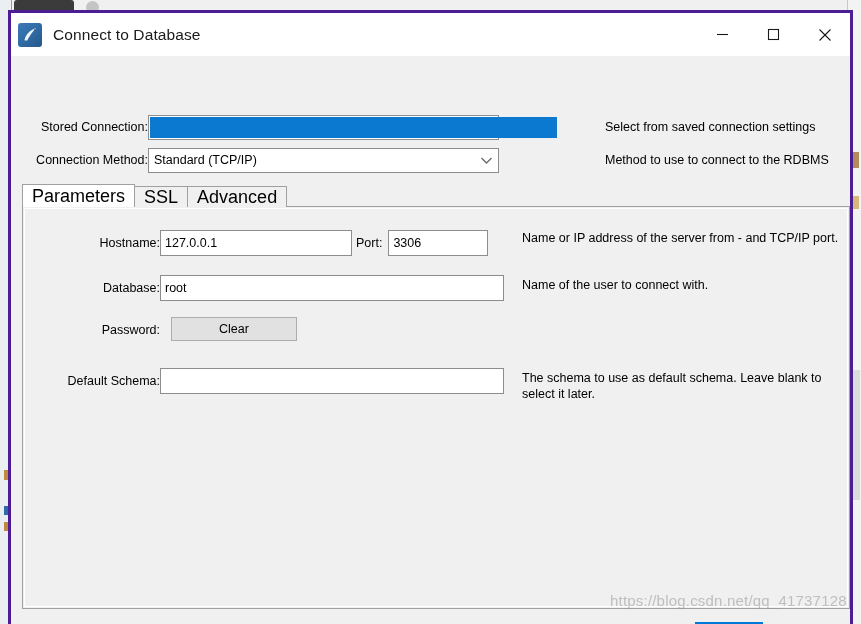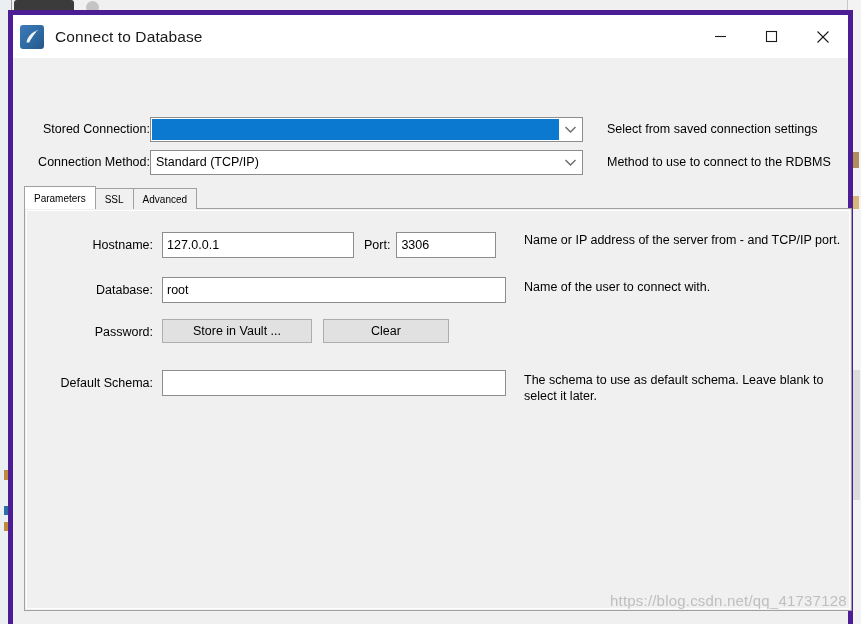--- a/index.html
+++ b/index.html
@@ -86,21 +86,21 @@
   .bk-mark { position:absolute; left:0; width:5px; }
 
   
   #dialog-window {
     position: absolute;
     left: 8px;
     top: 10px;
     width: 845px;
     height: 614px;
     background: #0369a1;
-    border: 5px solid #4c1d95;
+    border: 3px solid #4c1d95;
     box-sizing: border-box;
   }
 
   
   #title-bar {
     position: relative;
     height: 43px;
     background: #ffffff;
     display: flex;
     align-items: center;
@@ -153,21 +153,21 @@
     width: 137px;
     text-align: right;
     padding-right: 0;
     font-size: 12.5px;
     color: #000;
     box-sizing: border-box;
   }
 
   .combo {
     position: relative;
-    width: 433px;
+    width: 351px;
     height: 25px;
     background: #ffffff;
     border: 1px solid #8d8d8d;
     box-sizing: border-box;
     display: flex;
     align-items: center;
     cursor: default;
   }
   .combo .combo-value {
     flex: 1;
@@ -209,21 +209,21 @@
     height: 22px;
     display: flex;
     align-items: flex-end;
     z-index: 3;
   }
   .tab {
     height: 21px;
     padding: 0 9px;
     display: flex;
     align-items: center;
-    font-size: 10px;
+    font-size: 18px;
     background: #f0f0f0;
     border: 1px solid #a0a0a0;
     border-bottom: none;
     box-sizing: border-box;
     cursor: default;
     margin-right: -1px;
   }
   .tab.active {
     background: #ffffff;
     height: 23px;
@@ -255,21 +255,21 @@
   
   .param-row {
     position: absolute;
     left: 0;
     display: flex;
     align-items: flex-start;
   }
   .param-label {
     width: 135px;
     text-align: right;
-    padding-right: 9px;
+    padding-right: 0;
     font-size: 12.5px;
     line-height: 26px;
     box-sizing: border-box;
   }
   .txt-input {
     height: 26px;
     background: #ffffff;
     border: 1px solid #8d8d8d;
     box-sizing: border-box;
     font-size: 12.5px;
@@ -278,21 +278,21 @@
     color: #000;
     font-family: "Liberation Sans", sans-serif;
     outline: none;
   }
   #hostname-input { width: 192px; }
   #port-input { width: 100px; }
   #username-input { width: 344px; }
   #default-schema-input { width: 344px; }
   #port-label {
     width: auto;
-    padding: 0 6px 0 10px;
+    padding: 0 6px 0 4px;
     line-height: 26px;
   }
 
   .gray-button {
     height: 24px;
     background: #e1e1e1;
     border: 1px solid #adadad;
     box-sizing: border-box;
     font-size: 12.5px;
     font-family: "Liberation Sans", sans-serif;
@@ -461,21 +461,20 @@
         <div class="param-hint" style="top:22px;">Name or IP address of the server from - and TCP/IP port.</div>
 
         <div class="param-row" style="top:66px;">
           <div class="param-label">Database:</div>
           <input class="txt-input" id="username-input" type="text" value="root" style="">
         </div>
         <div class="param-hint" style="top:69px;">Name of the user to connect with.</div>
 
         <div class="param-row" style="top:108px;">
           <div class="param-label">Password:</div>
-          <button class="gray-button" id="store-vault-button">Store in Vault ...</button>
           <button class="gray-button" id="clear-button">Clear</button>
         </div>
 
         <div class="param-row" style="top:159px;">
           <div class="param-label">Default Schema:</div>
           <input class="txt-input" id="default-schema-input" type="text" value="" style="">
         </div>
         <div class="param-hint" style="top:162px;">The schema to use as default schema. Leave blank to select it later.</div>
 
       </div>

